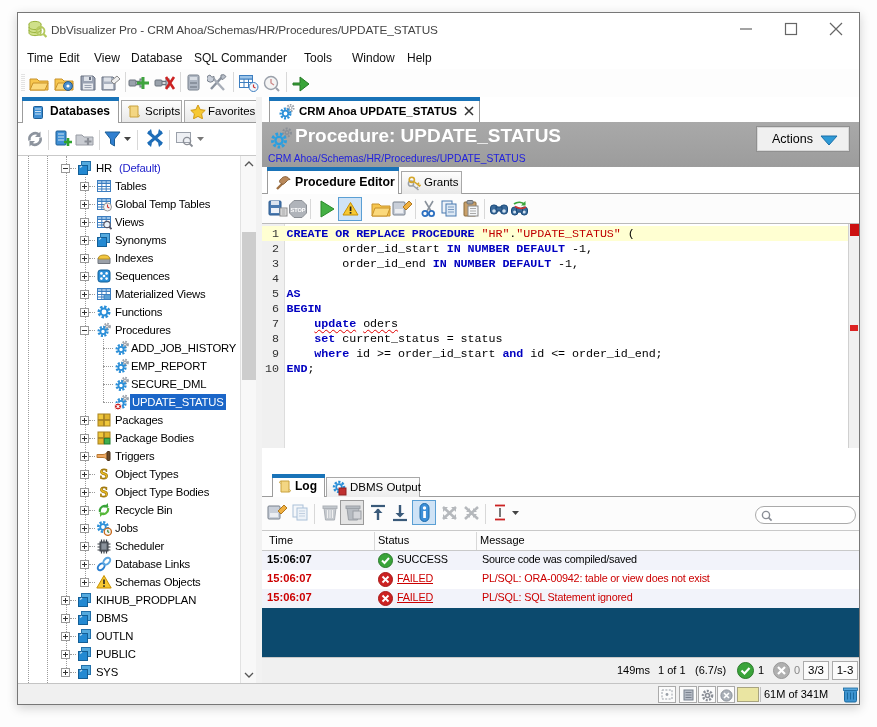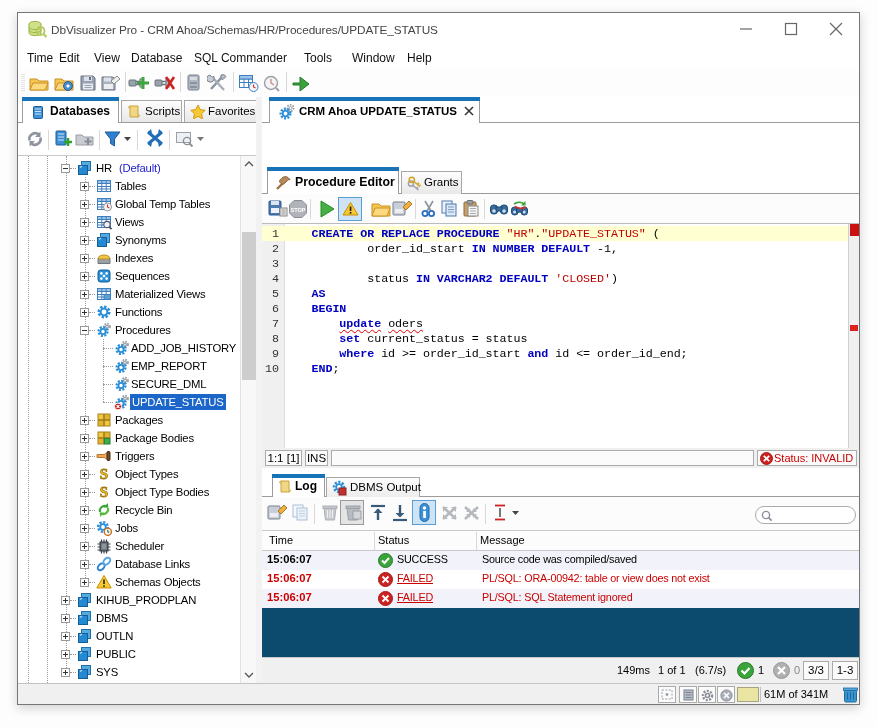--- a/index.html
+++ b/index.html
@@ -24,21 +24,21 @@
 .trow{position:absolute;font-size:11.3px;letter-spacing:-0.2px;color:#000;white-space:nowrap;}
 .exp{position:absolute;width:9px;height:9px;background:#fff;border:1px solid #999;}
 .exp:before{content:"";position:absolute;left:1px;top:3px;width:5px;height:1px;background:#333;}
 .exp.plus:after{content:"";position:absolute;left:3px;top:1px;width:1px;height:5px;background:#333;}
 .dot{position:absolute;border-left:1px dotted #9a9a9a;width:0;}
 .doth{position:absolute;border-top:1px dotted #9a9a9a;height:0;}
 .ticon{position:absolute;width:16px;height:16px;}
 
 #gutter{position:absolute;background:#f0f0f0;border-right:1px solid #ddd;}
 .ln{position:absolute;right:5px;font:11.7px "Liberation Mono",monospace;color:#333;}
-.cl{position:absolute;left:0;font:11.7px "Liberation Mono",monospace;letter-spacing:-0.05px;color:#000;white-space:pre;margin-left:25px;}
+.cl{position:absolute;left:0;font:11.7px "Liberation Mono",monospace;letter-spacing:-0.05px;color:#000;white-space:pre;}
 .kw{color:#0000c0;font-weight:bold;}
 .st{color:#c00000;}
 .sq{text-decoration:underline wavy #e00000 1.3px;text-underline-offset:2px;}
 .fieldbox{position:absolute;border:1px solid #ababab;background:#fbfbfb;font-size:11.5px;color:#000;}
 </style></head><body>
 <div id="win">
 
 <div id="title">
 <svg class="abs" style="left:9px;top:6px" width="20" height="20" viewBox="0 0 20 20">
 <ellipse cx="8" cy="5" rx="6" ry="2.6" fill="#cfe08a" stroke="#9ab33c"></ellipse>
@@ -472,20 +472,36 @@
         <circle cx="12.5" cy="5" r="1.5" fill="#fff" stroke="#9aa0a8"></circle>
         <circle cx="7.5" cy="10.5" r="4.8" fill="none" stroke="#2b8fd8" stroke-width="2.4" stroke-dasharray="2 1.4"></circle>
         <circle cx="7.5" cy="10.5" r="2.8" fill="#fff" stroke="#2b8fd8" stroke-width="1.8"></circle>
       </svg>
 <div class="tabtxt" style="left:29px;top:7px;font-weight:bold;font-size:11.5px">CRM Ahoa UPDATE_STATUS</div>
 <svg class="abs" style="left:194px;top:8px" width="10" height="10">
         <path d="M1 1l8 8M9 1L1 9" stroke="#333" stroke-width="1.5"></path>
       </svg>
 </div>
 
+<div class="abs" style="left:244px;top:109px;width:597px;height:45px;background:linear-gradient(#a9a9a9,#9c9c9c)">
+<svg class="abs" style="left:7px;top:4px" width="26" height="26" viewBox="0 0 26 26">
+        <circle cx="18" cy="6.5" r="4" fill="none" stroke="#8a8f96" stroke-width="2" stroke-dasharray="2 1.4"></circle>
+        <circle cx="18" cy="6.5" r="1.8" fill="none" stroke="#8a8f96" stroke-width="1.4"></circle>
+        <circle cx="10" cy="14.5" r="6.5" fill="none" stroke="#2b9fe0" stroke-width="3" stroke-dasharray="2.6 1.8"></circle>
+        <circle cx="10" cy="14.5" r="3.6" fill="none" stroke="#2b9fe0" stroke-width="2.4"></circle>
+      </svg>
+<div class="abs" style="left:33px;top:3px;font-size:19px;font-weight:bold;color:#fff">Procedure: UPDATE_STATUS</div>
+<div class="abs" style="left:6px;top:31px;font-size:10.3px;color:#2222dd">CRM Ahoa/Schemas/HR/Procedures/UPDATE_STATUS</div>
+<div class="abs" style="left:495px;top:5px;width:92px;height:24px;background:#f0f0f0;border:1px solid #d8d8d8;outline:1px solid #909090;">
+<div class="abs" style="left:14px;top:4px;font-size:12.5px;color:#000">Actions</div>
+<svg class="abs" style="left:62px;top:7px" width="18" height="12">
+          <path d="M1 1h16l-8 9z" fill="#2e9ad6" stroke="#1a6fa8"></path>
+        </svg>
+</div>
+</div>
 
 <div class="abs" style="left:244px;top:180px;width:597px;height:1px;background:#9c9c9c"></div>
 <div class="tab" style="left:249px;top:154px;width:132px;height:27px">
 <div class="bluetop"></div>
 <svg class="abs" style="left:7px;top:7px" width="16" height="16">
         <path d="M2 14L8.5 7.5" stroke="#a07040" stroke-width="2.4"></path>
         <path d="M6.5 3.5c1.5-2 4.5-2.5 6.5-1l2 2c-1.5 0-2 .5-3 1.5L9.5 8.5c-1 1-2.5 1-3.5 0l-1-1c-1-1-.5-2.5 1.5-4z" fill="#b8885a" stroke="#86603a"></path>
       </svg>
 <div class="tabtxt" style="left:27px;top:7px;font-weight:bold;font-size:12.3px">Procedure Editor</div>
 </div>
@@ -578,45 +594,33 @@
         <div class="ln" style="top:48px">4</div>
         <div class="ln" style="top:63px">5</div>
         <div class="ln" style="top:78px">6</div>
         <div class="ln" style="top:93px">7</div>
         <div class="ln" style="top:108px">8</div>
         <div class="ln" style="top:123px">9</div>
         <div class="ln" style="top:138px">10</div>
 </div>
 <div class="cl" style="left:24.5px;top:3px"><span class="kw">CREATE OR REPLACE PROCEDURE</span> <span class="st">"HR"</span>.<span class="st">"UPDATE_STATUS"</span> (</div>
 <div class="cl" style="left:24.5px;top:18px">        order_id_start <span class="kw">IN NUMBER DEFAULT</span> -1,</div>
-<div class="cl" style="left:24.5px;top:48px">        status <span class="kw">IN VARCHAR2 DEFAULT</span> <span class="st">'CLOSED'</span>)</div>
+<div class="cl" style="left:24.5px;top:33px">        order_id_end <span class="kw">IN NUMBER DEFAULT</span> -1,</div>
 <div class="cl" style="left:24.5px;top:63px"><span class="kw">AS</span></div>
 <div class="cl" style="left:24.5px;top:78px"><span class="kw">BEGIN</span></div>
 <div class="cl" style="left:24.5px;top:93px">    <span class="kw sq">update</span> <span class="sq">oders</span></div>
 <div class="cl" style="left:24.5px;top:108px">    <span class="kw">set</span> current_status = status</div>
 <div class="cl" style="left:24.5px;top:123px">    <span class="kw">where</span> id &gt;= order_id_start <span class="kw">and</span> id &lt;= order_id_end;</div>
 <div class="cl" style="left:24.5px;top:138px"><span class="kw">END</span>;</div>
 <div class="abs" style="left:586px;top:0;width:11px;height:224px;background:#f0f0f0;border-left:1px solid #d0d0d0">
 <div class="abs" style="left:1px;top:0;width:9px;height:12px;background:#cc1111"></div>
 <div class="abs" style="left:1px;top:101px;width:8px;height:6px;background:#dd2222"></div>
 </div>
 </div>
 
-<div class="abs" style="left:244px;top:435px;width:597px;height:20px;background:#f0f0f0">
-<div class="fieldbox" style="left:3px;top:2px;width:37px;height:16px;text-align:center;line-height:14px">1:1 [1]</div>
-<div class="fieldbox" style="left:43px;top:2px;width:23px;height:16px;text-align:center;line-height:14px">INS</div>
-<div class="fieldbox" style="left:69px;top:2px;width:423px;height:16px"></div>
-<div class="fieldbox" style="left:495px;top:2px;width:100px;height:16px">
-<svg class="abs" style="left:2px;top:1px" width="13" height="13">
-          <circle cx="6.5" cy="6.5" r="6" fill="#cc2222" stroke="#a81818"></circle>
-          <path d="M3.8 3.8l5.4 5.4M9.2 3.8L3.8 9.2" stroke="#fff" stroke-width="1.7"></path>
-        </svg>
-<div class="abs" style="left:16px;top:1px;font-size:11px;color:#cc0000;white-space:nowrap">Status: INVALID</div>
-</div>
-</div>
 
 <div class="abs" style="left:244px;top:455px;width:597px;height:29px;background:#fff"></div>
 <div class="abs" style="left:244px;top:483px;width:597px;height:1px;background:#9c9c9c"></div>
 <div class="tab" style="left:254px;top:461px;width:53px;height:23px">
 <div class="bluetop"></div>
 <svg class="abs" style="left:5px;top:4px" width="15" height="15">
         <path d="M3 2h8v11H3z" fill="#f3d683" stroke="#c9a23c"></path>
         <path d="M3 2c-1.5 0-2 2-0.5 2.5M11 13c1.5 0 2-2 0.5-2.5" fill="none" stroke="#c9a23c"></path>
       </svg>
 <div class="tabtxt" style="left:22px;top:4px;font-weight:bold">Log</div>

